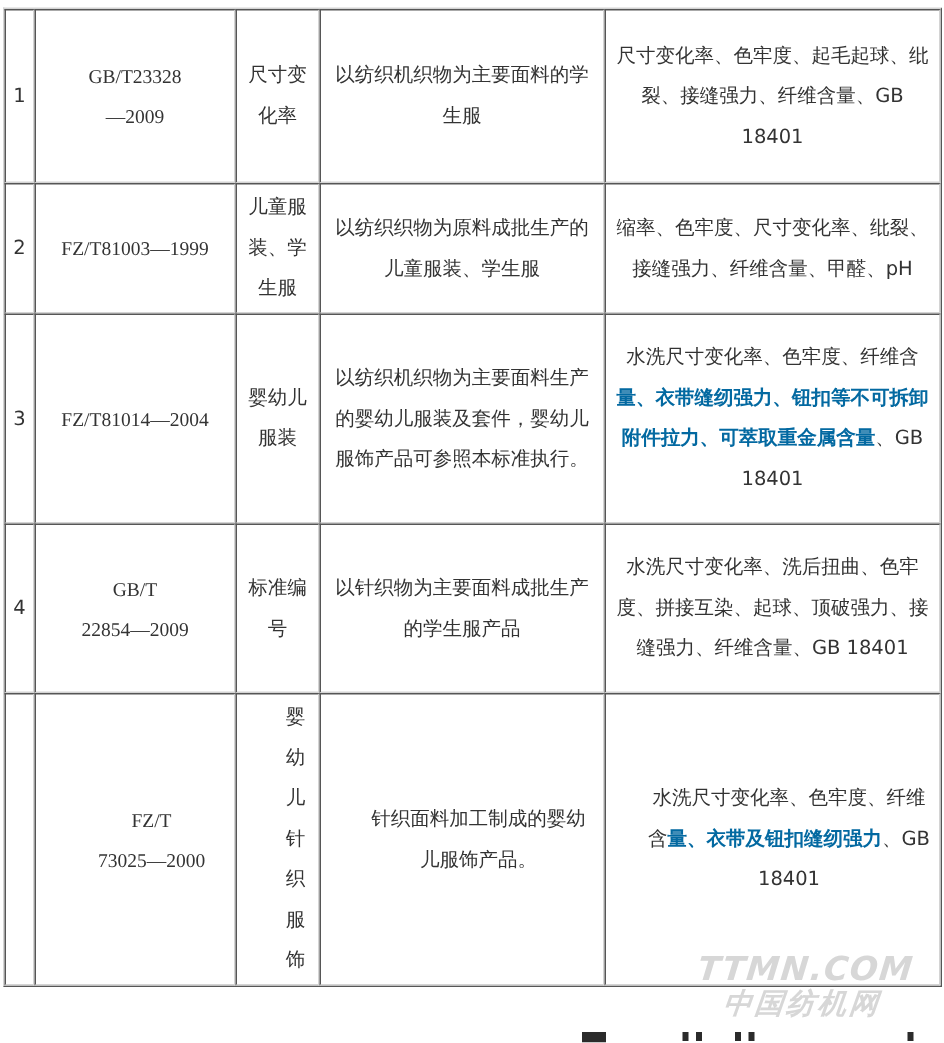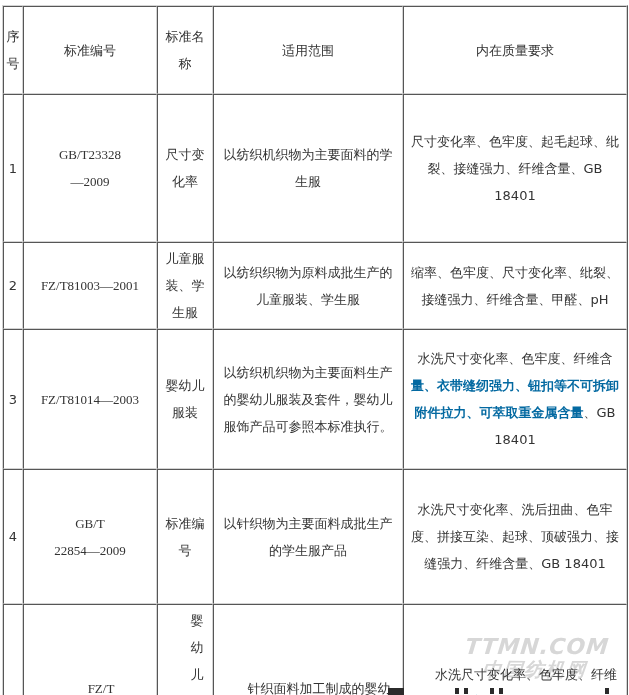--- a/index.html
+++ b/index.html
@@ -42,24 +42,24 @@
     word-break: normal;
     overflow-wrap: break-word;
   }
   col.c-no      { width: 20px;  }
   col.c-code    { width: 134px; }
   col.c-name    { width: 56px;  }
   col.c-scope   { width: 190px; }
   col.c-quality { width: 224px; }
 
   tr.r-head td { height: 88px;  }
-  tr.r-1 td    { height: 148px; }
+  tr.r-1 td    { height: 116px; }
   tr.r-2 td    { height: 84px; margin-left: 39px; }
   tr.r-3 td    { height: 140px; }
-  tr.r-4 td    { height: 135px; }
+  tr.r-4 td    { height: 113px; }
   tr.r-5 td    { height: 137px; padding-left: 28px; }
 
   td.no-cell   { padding: 2px 1px; }
   td.code-cell { white-space: pre-line; font-family: Liberation Serif, serif; }
   td.name-cell { padding: 2px 4px; }
   td.quality-cell span.bold { font-weight: bold; color: #0369a1; }
 
   
   .watermark {
     position: absolute;
@@ -105,66 +105,59 @@
 
 <table class="standards">
   <colgroup>
     <col class="c-no">
       <col class="c-code">
       <col class="c-name">
       <col class="c-scope">
       <col class="c-quality">
   </colgroup>
   <tbody>
-    <tr class="r-head">
-      <td class="no-cell">序号</td>
-      <td>标准编号</td>
-      <td class="name-cell">标准名称</td>
-      <td>适用范围</td>
-      <td>内在质量要求</td>
-    </tr>
 
     <tr class="r-1">
       <td class="no-cell">1</td>
       <td class="code-cell">GB/T23328
 —2009</td>
       <td class="name-cell">尺寸变化率</td>
       <td class="scope-cell">以纺织机织物为主要面料的学生服</td>
       <td class="quality-cell"><span>尺寸变化率、色牢度、起毛起球、纰裂、接缝强力、纤维含量、GB 18401</span></td>
     </tr>
 
     <tr class="r-2">
       <td class="no-cell">2</td>
-      <td class="code-cell">FZ/T81003—2001</td>
+      <td class="code-cell">FZ/T81003—1999</td>
       <td class="name-cell">儿童服装、学生服</td>
       <td class="scope-cell">以纺织织物为原料成批生产的儿童服装、学生服</td>
       <td class="quality-cell"><span>缩率、色牢度、尺寸变化率、纰裂、接缝强力、纤维含量、甲醛、pH</span></td>
     </tr>
 
     <tr class="r-3">
       <td class="no-cell">3</td>
-      <td class="code-cell">FZ/T81014—2003</td>
+      <td class="code-cell">FZ/T81014—2004</td>
       <td class="name-cell">婴幼儿服装</td>
       <td class="scope-cell">以纺织机织物为主要面料生产的婴幼儿服装及套件，婴幼儿服饰产品可参照本标准执行。</td>
       <td class="quality-cell"><span>水洗尺寸变化率、色牢度、纤维含</span><span class="bold">量、衣带缝纫强力、钮扣等不可拆卸附件拉力、可萃取重金属含量</span><span>、GB 18401</span></td>
     </tr>
 
     <tr class="r-4">
       <td class="no-cell">4</td>
       <td class="code-cell">GB/T
 22854—2009</td>
       <td class="name-cell">标准编号</td>
       <td class="scope-cell">以针织物为主要面料成批生产的学生服产品</td>
       <td class="quality-cell"><span>水洗尺寸变化率、洗后扭曲、色牢度、拼接互染、起球、顶破强力、接缝强力、纤维含量、GB 18401</span></td>
     </tr>
 
     <tr class="r-5">
       <td class="no-cell">5</td>
       <td class="code-cell">FZ/T
-73025—2004</td>
+73025—2000</td>
       <td class="name-cell">婴幼儿针织服饰</td>
       <td class="scope-cell">针织面料加工制成的婴幼儿服饰产品。</td>
       <td class="quality-cell"><span>水洗尺寸变化率、色牢度、纤维含</span><span class="bold">量、衣带及钮扣缝纫强力</span><span>、GB 18401</span></td>
     </tr>
   </tbody>
 </table>
 
 <div class="cutoff">
   <i class="m1"></i>
     <i class="m2"></i>

